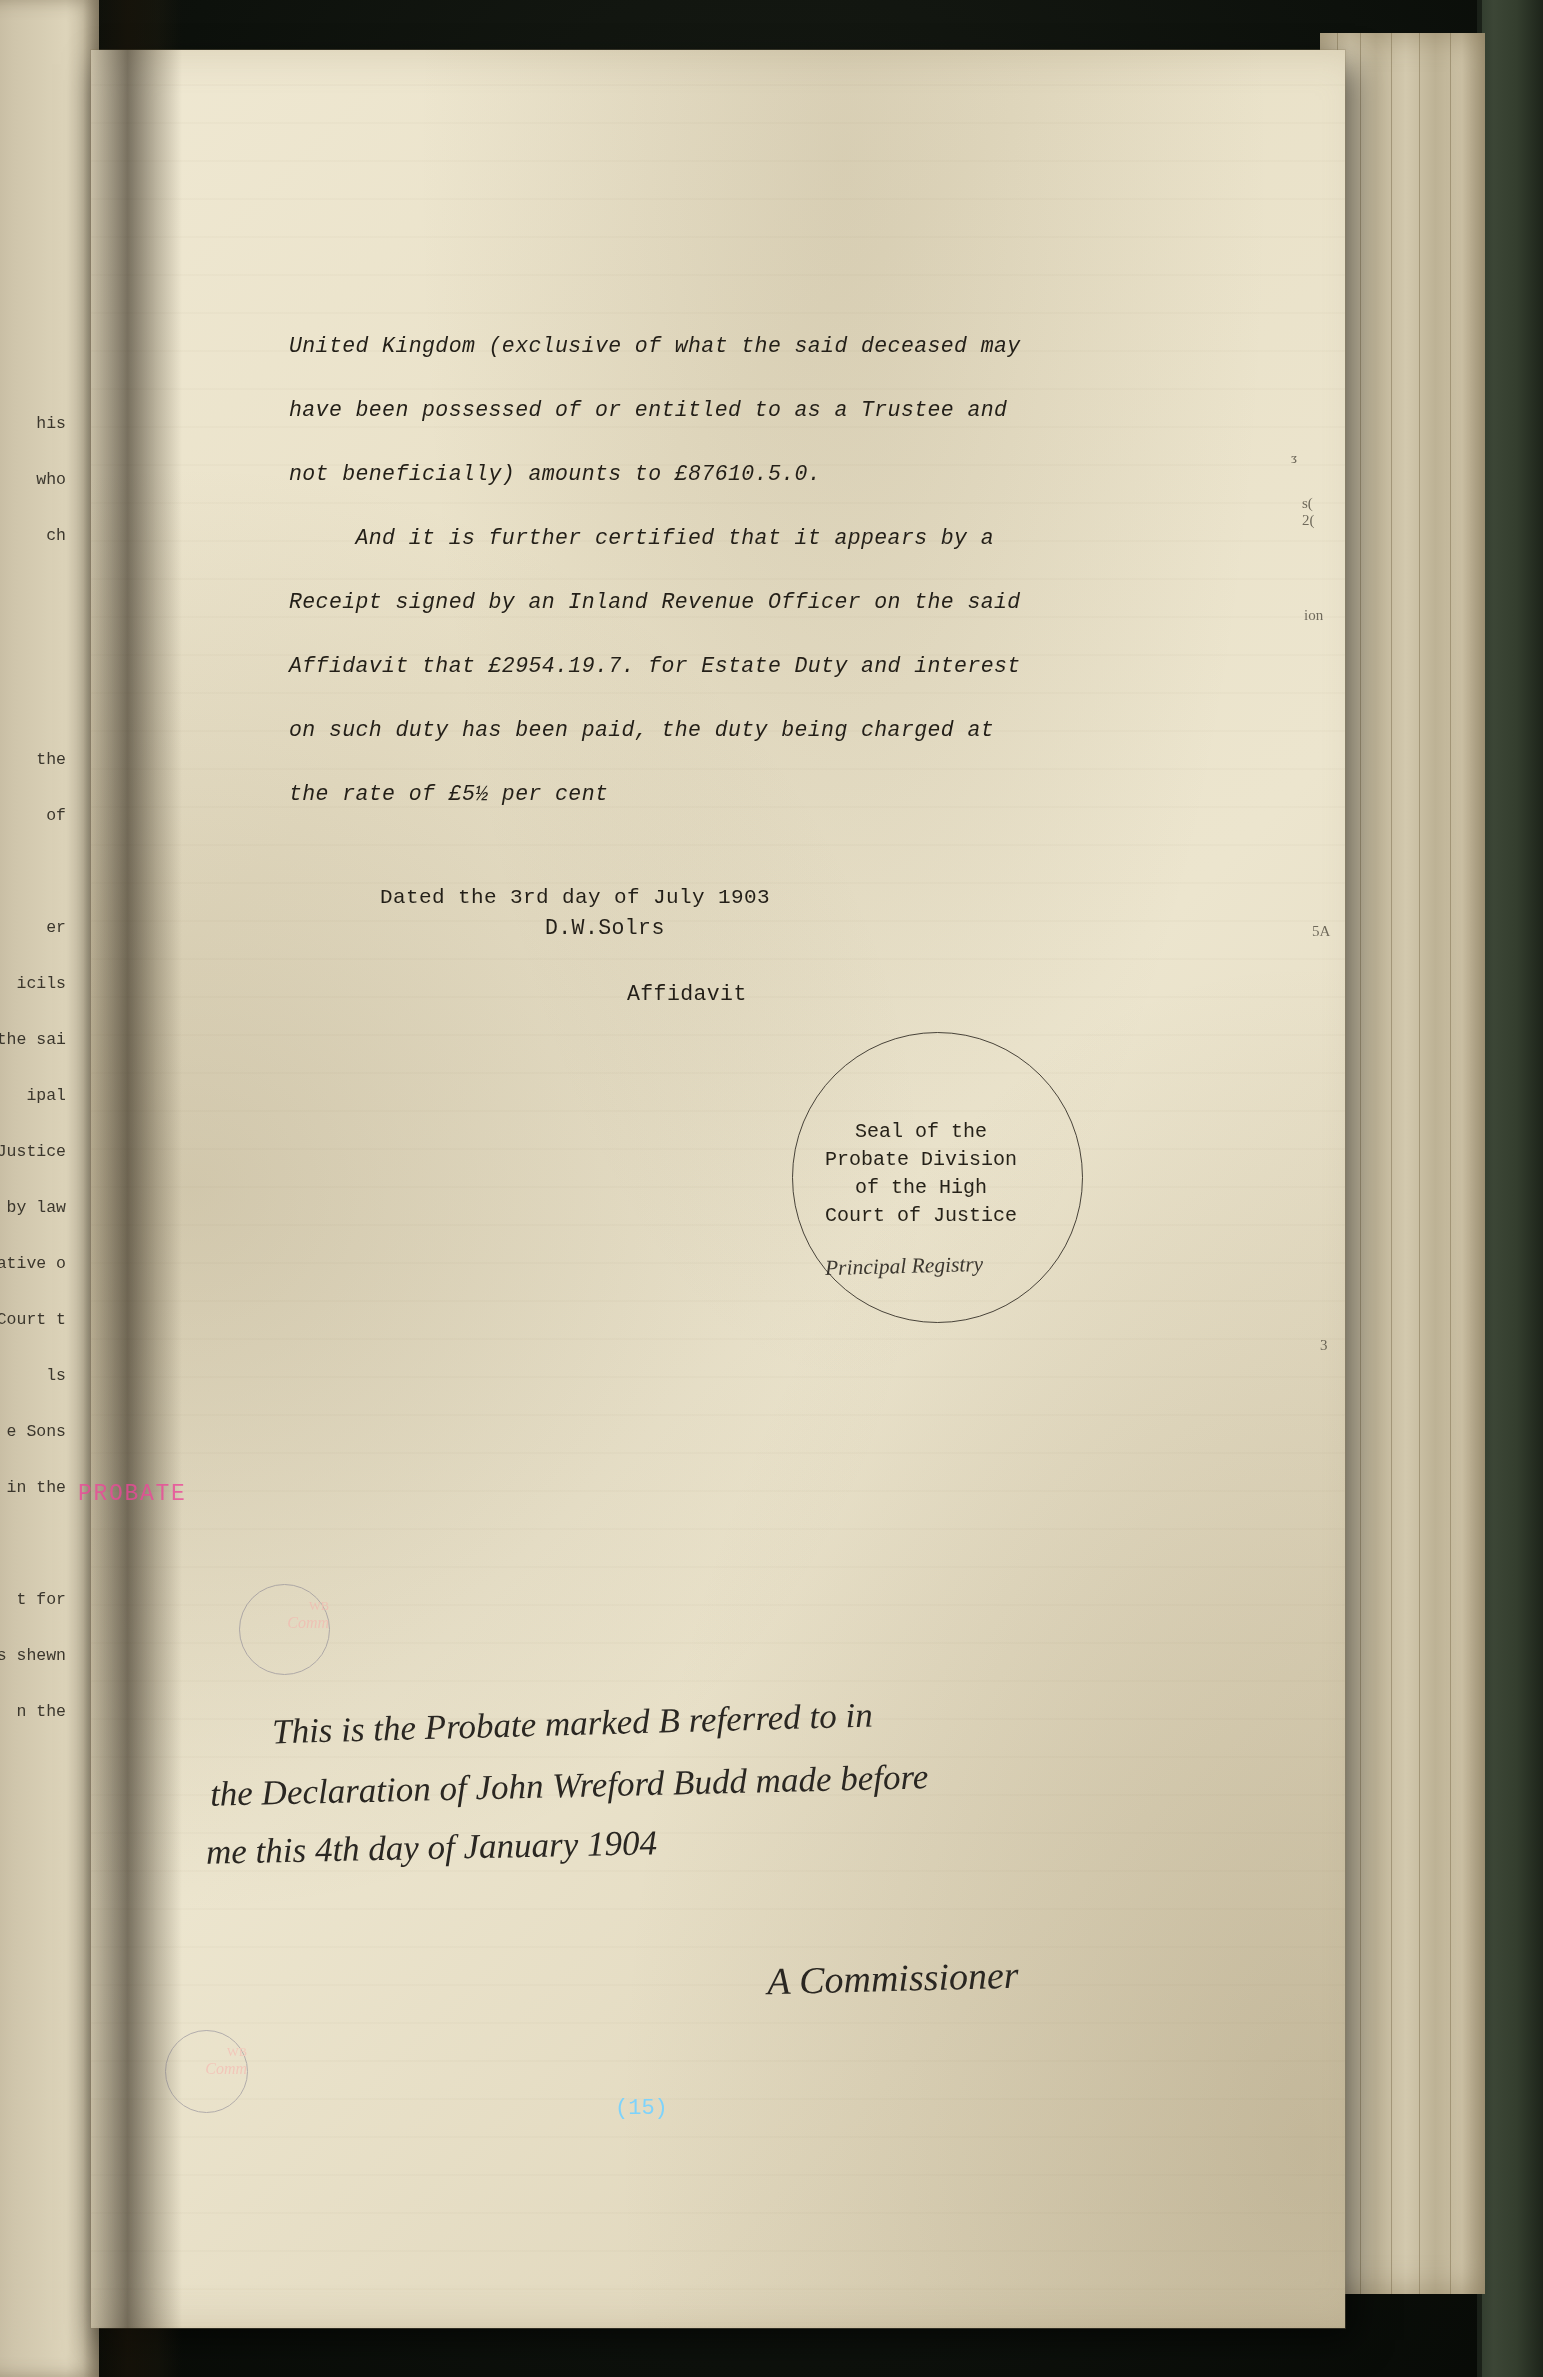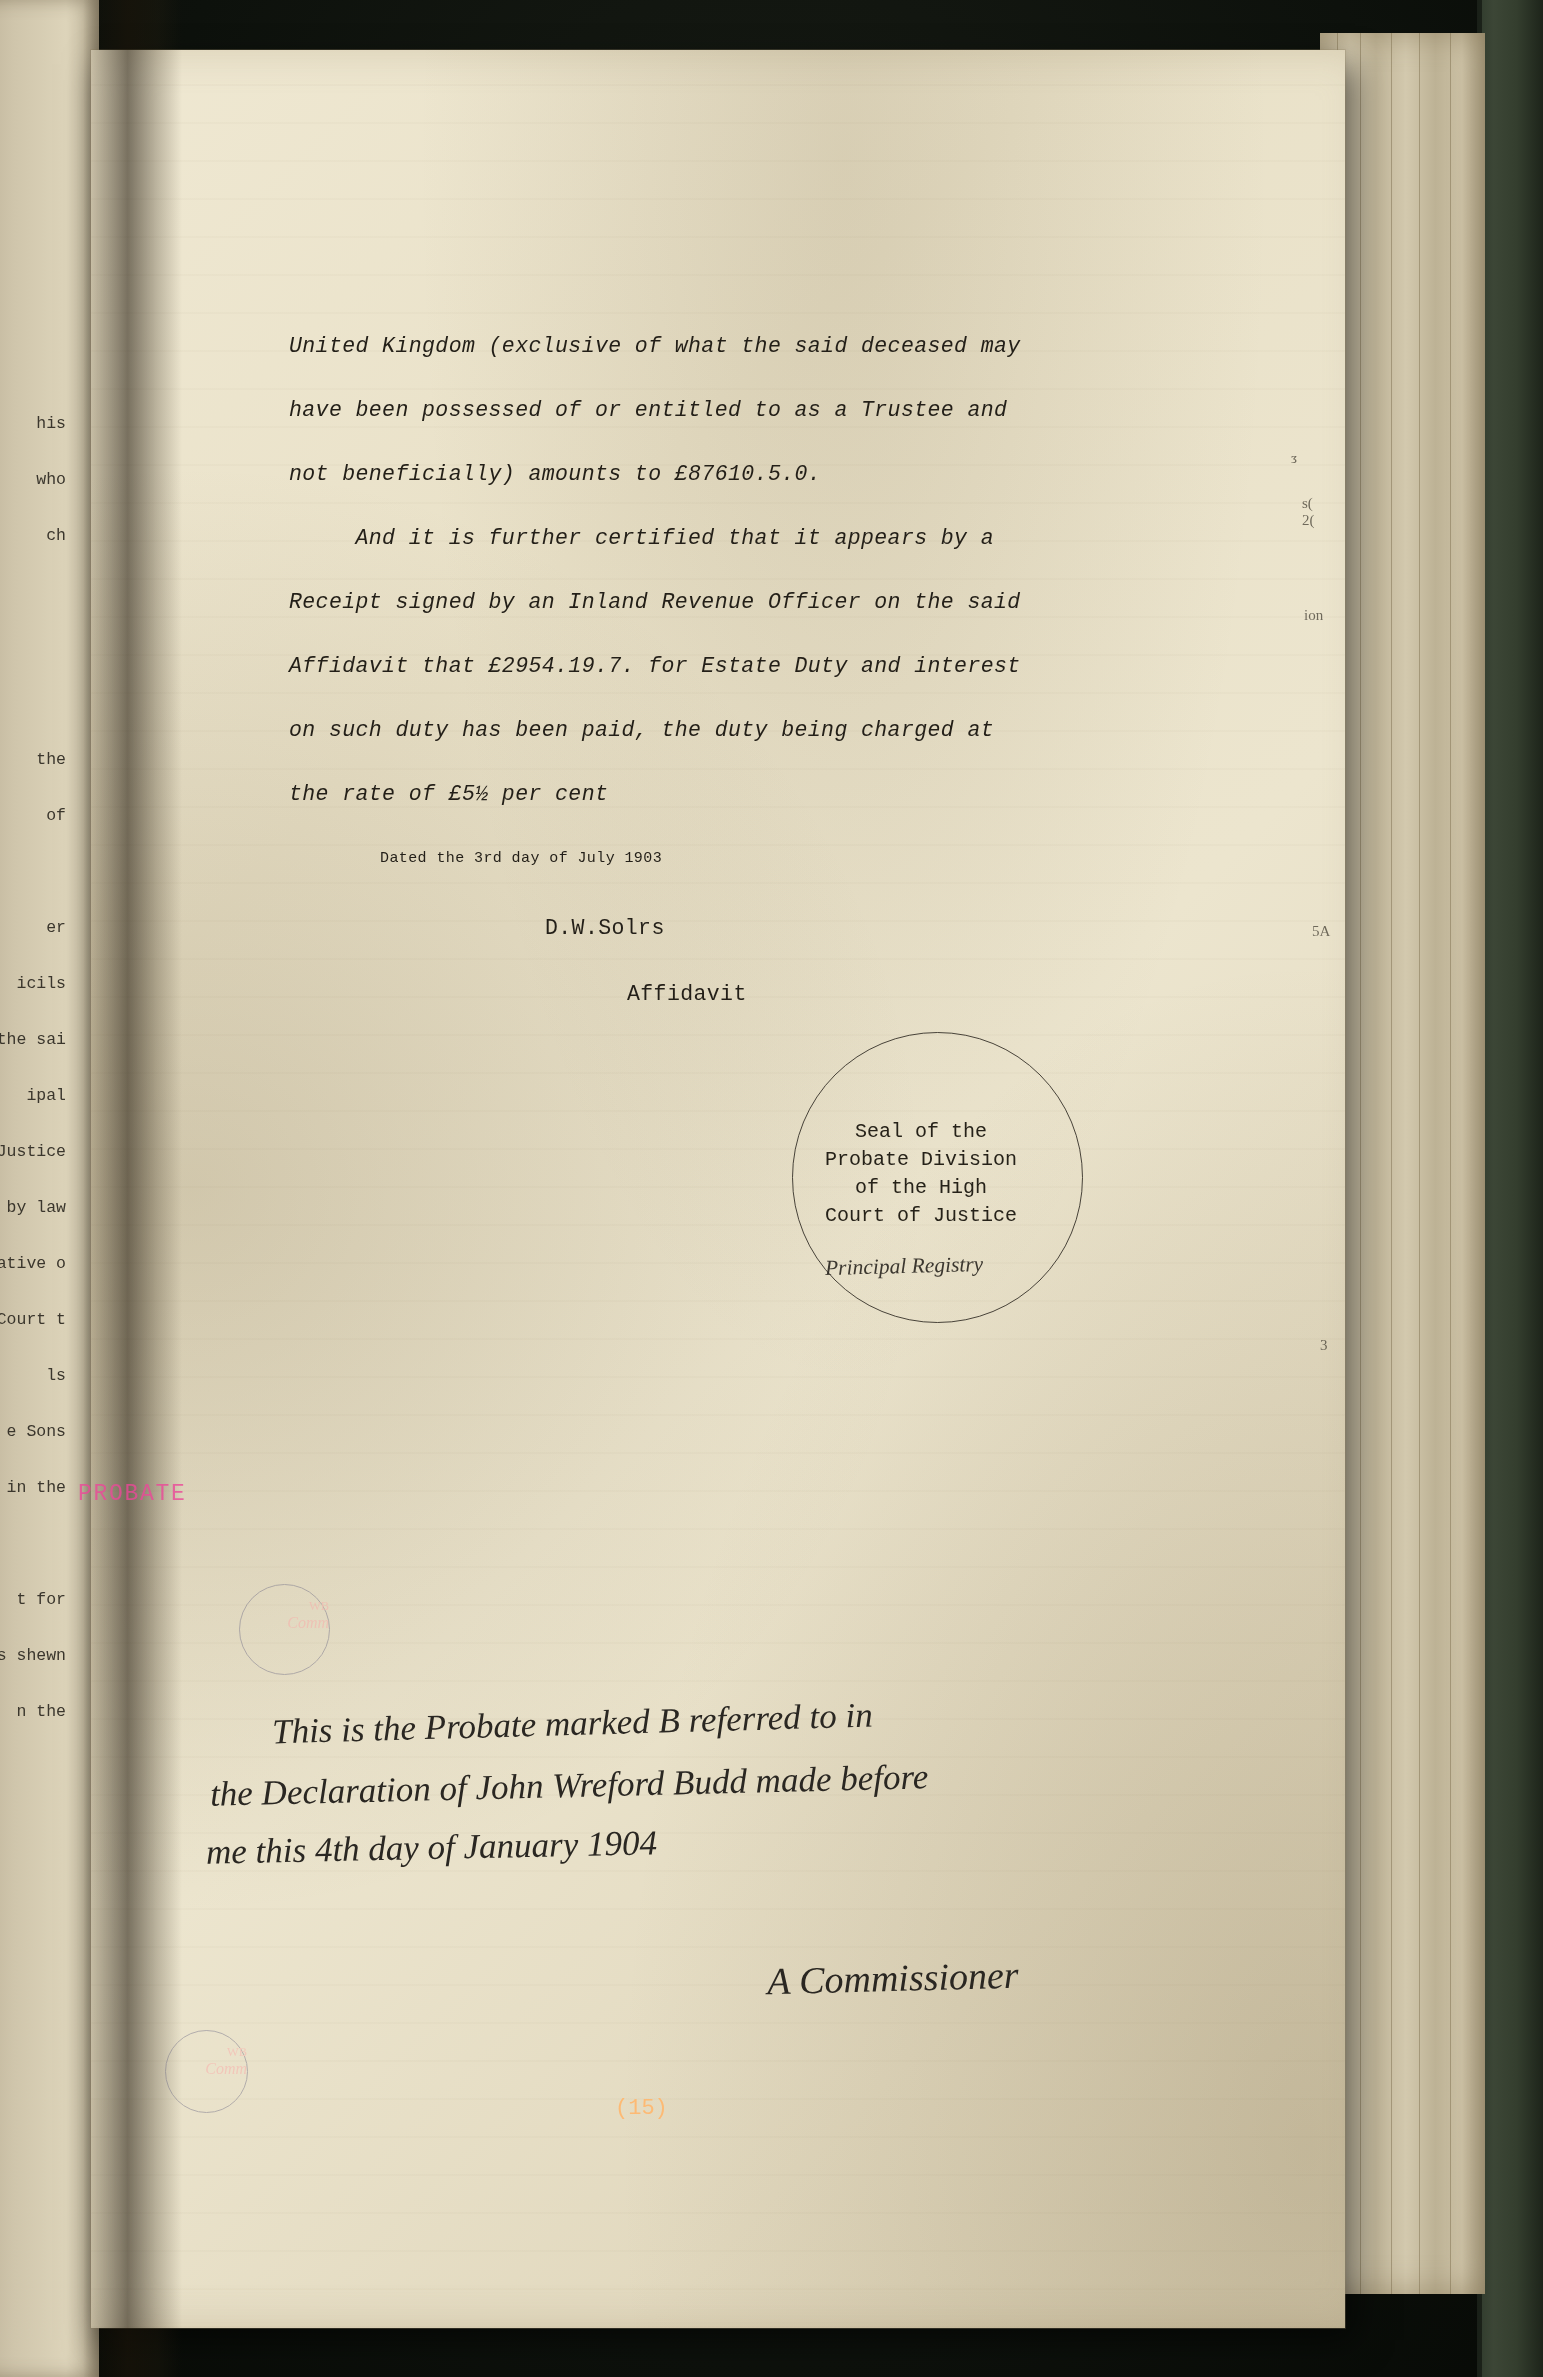--- a/index.html
+++ b/index.html
@@ -126,22 +126,22 @@
   .body-block {
     top: 314px;
     left: 289px;
     width: 974px;
     font-size: 21.5px;
     line-height: 64px;
     font-style: italic;
   }
 
   .dated-line {
-    top: 850px; left: 380px;
-    font-size: 15px;
+    top: 886px; left: 380px;
+    font-size: 21px;
   }
   .signature-name {
     top: 916px; left: 545px;
     font-size: 21.5px;
   }
   .signature-role {
     top: 982px; left: 627px;
     font-size: 21.5px;
   }
 
@@ -227,21 +227,21 @@
   .hw-l1 { top: 1704px; left: 272px; font-size: 35px; transform: rotate(-1.6deg); }
   .hw-l2 { top: 1766px; left: 210px; font-size: 35px; transform: rotate(-1.4deg); }
   .hw-l3 { top: 1828px; left: 206px; font-size: 35px; transform: rotate(-1.2deg); }
   .hw-sign { top: 1956px; left: 767px; font-size: 38px; transform: rotate(-1.5deg); }
 
   
   .page-number {
     position: absolute;
     top: 2096px; left: 615px;
     font-size: 22px;
-    color: #fdba74;
+    color: #7dd3fc;
     font-family: "Liberation Mono", "DejaVu Sans Mono", monospace;
   }
 
   
   .margin-mark {
     position: absolute;
     color: #3a352b;
     font-family: "Liberation Serif", serif;
     font-size: 15px;
     opacity: 0.7;

